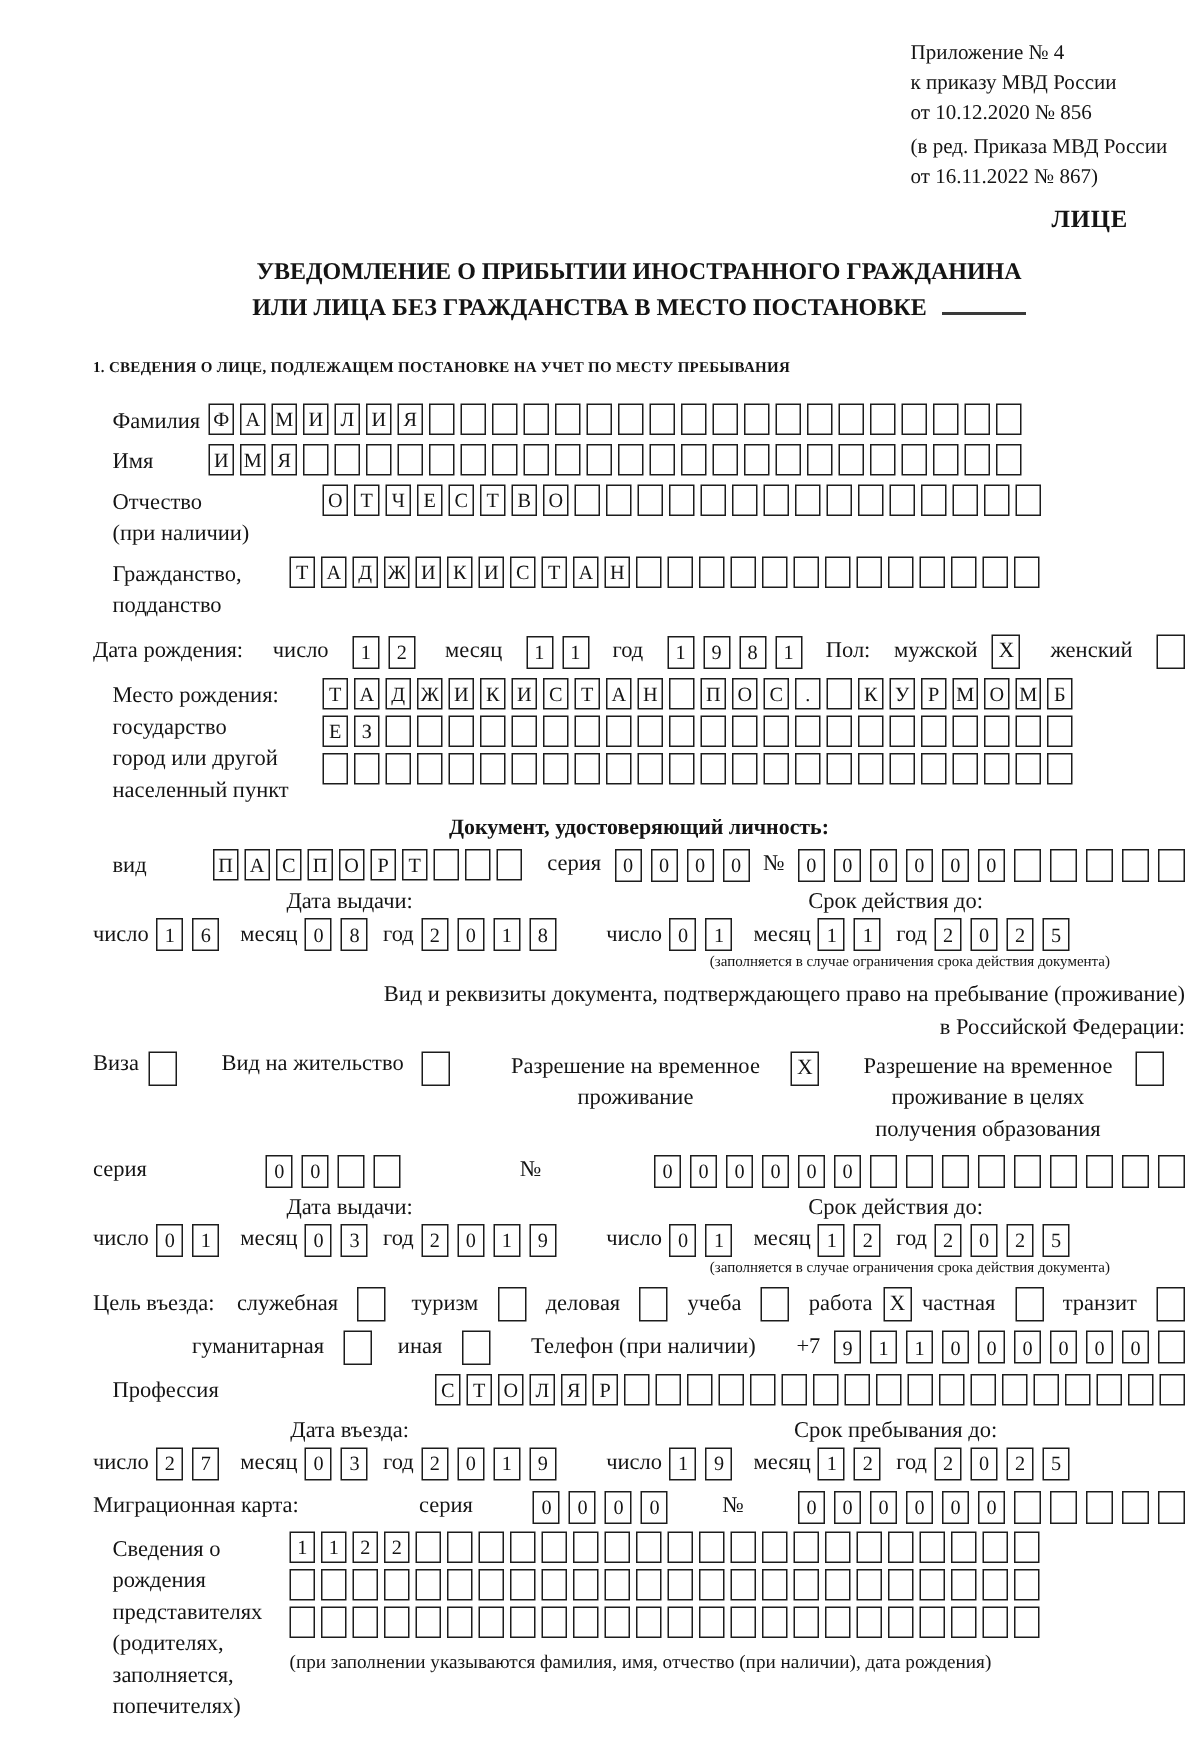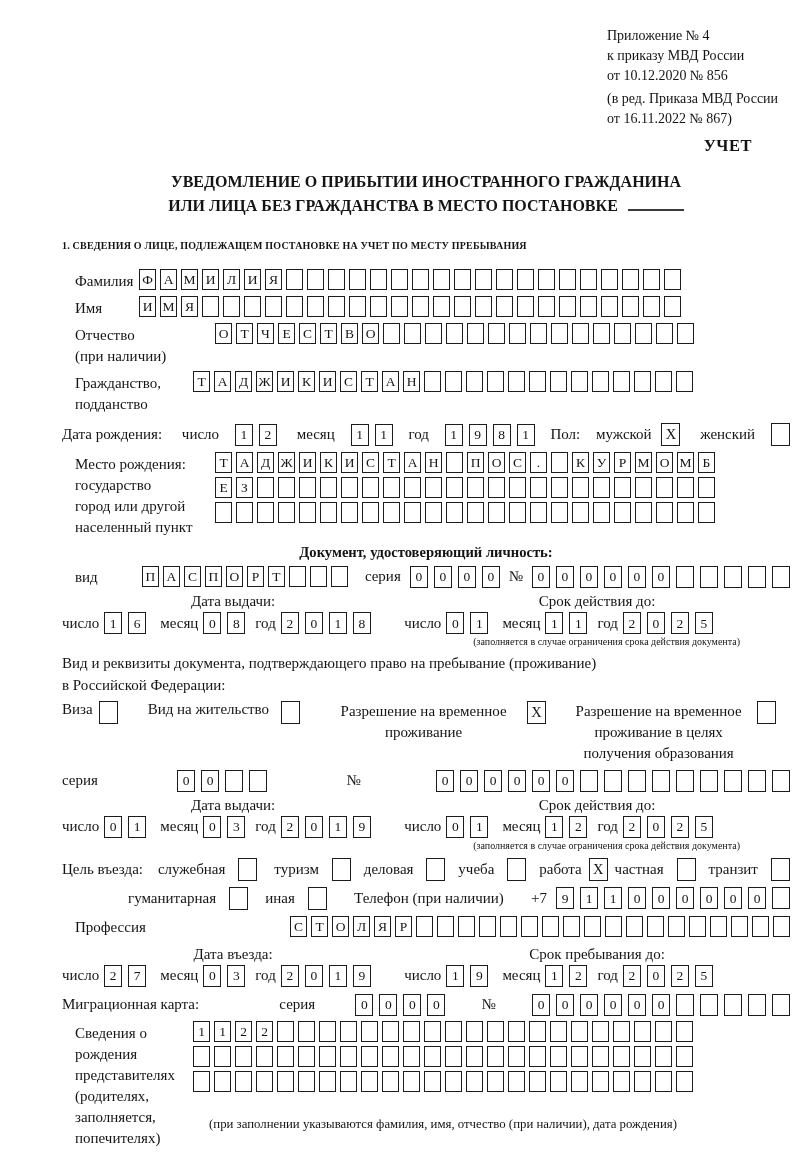--- a/index.html
+++ b/index.html
@@ -43,44 +43,44 @@
   .doc-heading { text-align:center; font-weight:700; font-size:14.6px; margin-top:6px; }
   .dates-head { display:flex; margin-top:5px; }
   .dh-left { flex:0 0 47%; text-align:center; }
   .dh-right { flex:1 1 auto; text-align:center; }
   .dates-row { display:flex; align-items:center; margin-top:2px; }
   .dates-row .half { flex:0 0 47%; }
   .dgroup { display:flex; align-items:center; gap:4px; }
   .dgroup .dl { margin-right:1px; }
   .fineprint { text-align:right; font-size:10px; margin-top:2px; padding-right:50px; }
 
-  .intro { margin-top:6px; line-height:1.45; }
+  .intro { margin-top:6px; line-height:1.45;text-align:right; }
   .opts-row { display:flex; align-items:flex-start; margin-top:4px; gap:20px; }
   .opt-pair { display:flex; align-items:flex-start; gap:6px; }
   .opt-multi { text-align:center; line-height:1.4; }
   .w195{ width:195px; } .w185{ width:185px; }
 
-  .reps-footnote { font-size:12.8px; text-align:center; margin-top:21px; }
+  .reps-footnote { font-size:12.8px; text-align:left; margin-top:5px; }
 </style>
 </head>
 <body>
 
 <div class="page">
 
   <div class="appendix">
     <div>Приложение № 4</div>
     <div>к приказу МВД России</div>
     <div>от 10.12.2020 № 856</div>
     <div class="amend">
       <div>(в ред. Приказа МВД России</div>
       <div>от 16.11.2022 № 867)</div>
     </div>
   </div>
 
-  <div class="forma">УЧЕТ</div>
+  <div class="forma">ЛИЦЕ</div>
 
   <div class="title">
     <div>УВЕДОМЛЕНИЕ О ПРИБЫТИИ ИНОСТРАННОГО ГРАЖДАНИНА</div>
     <div>
       <span>ИЛИ ЛИЦА БЕЗ ГРАЖДАНСТВА В МЕСТО ПОСТАНОВКЕ</span><span class="title-underline"></span>
     </div>
   </div>
 
   <div class="section-heading">1. СВЕДЕНИЯ О ЛИЦЕ, ПОДЛЕЖАЩЕМ ПОСТАНОВКЕ НА УЧЕТ ПО МЕСТУ ПРЕБЫВАНИЯ</div>
 

